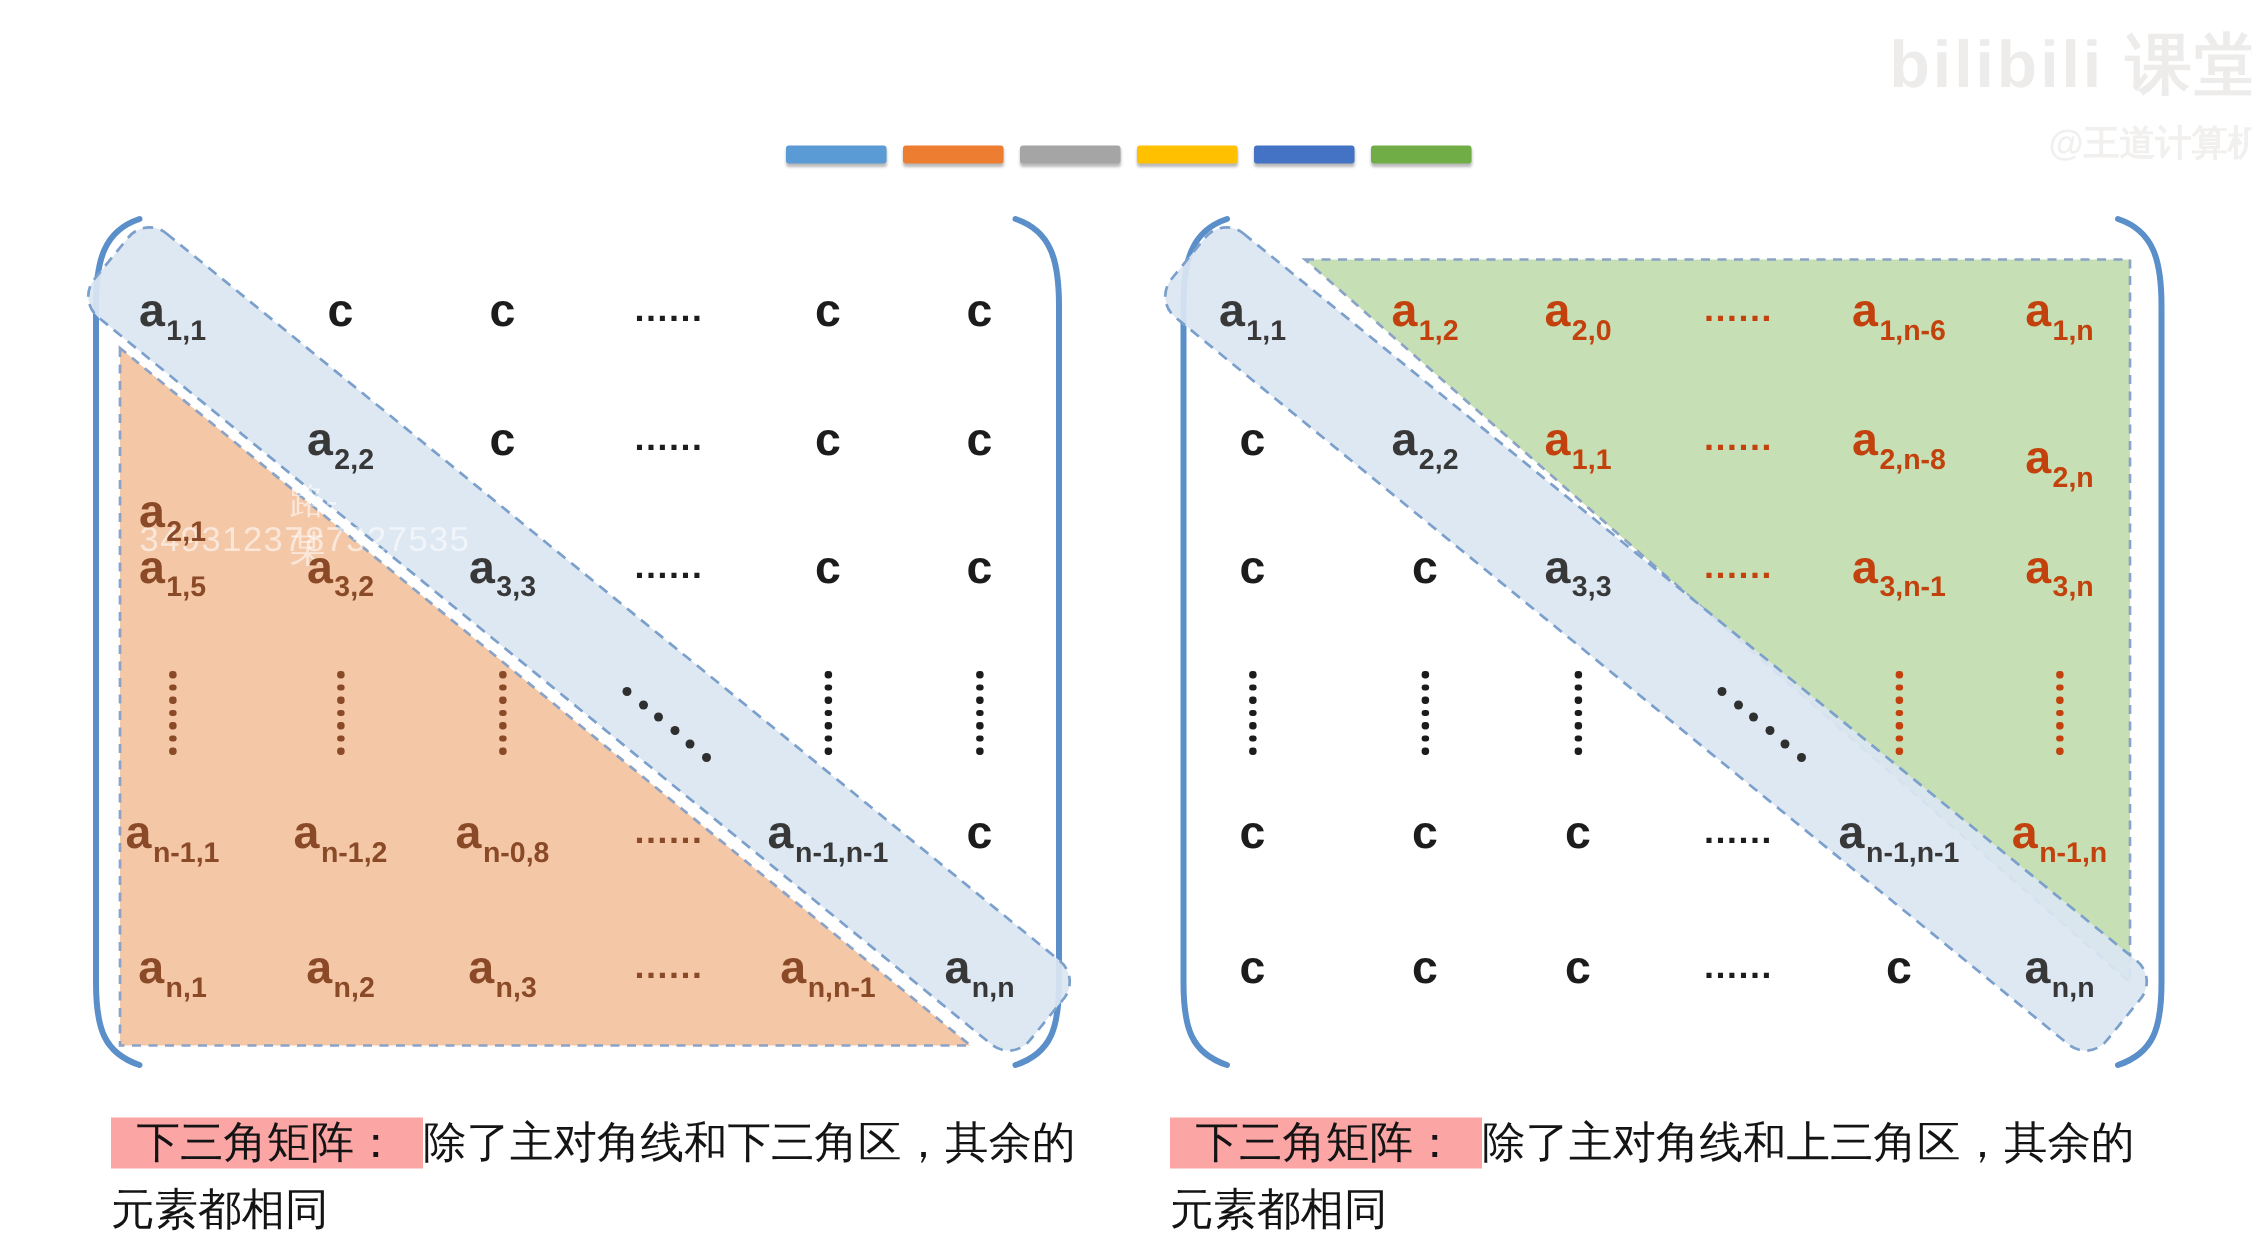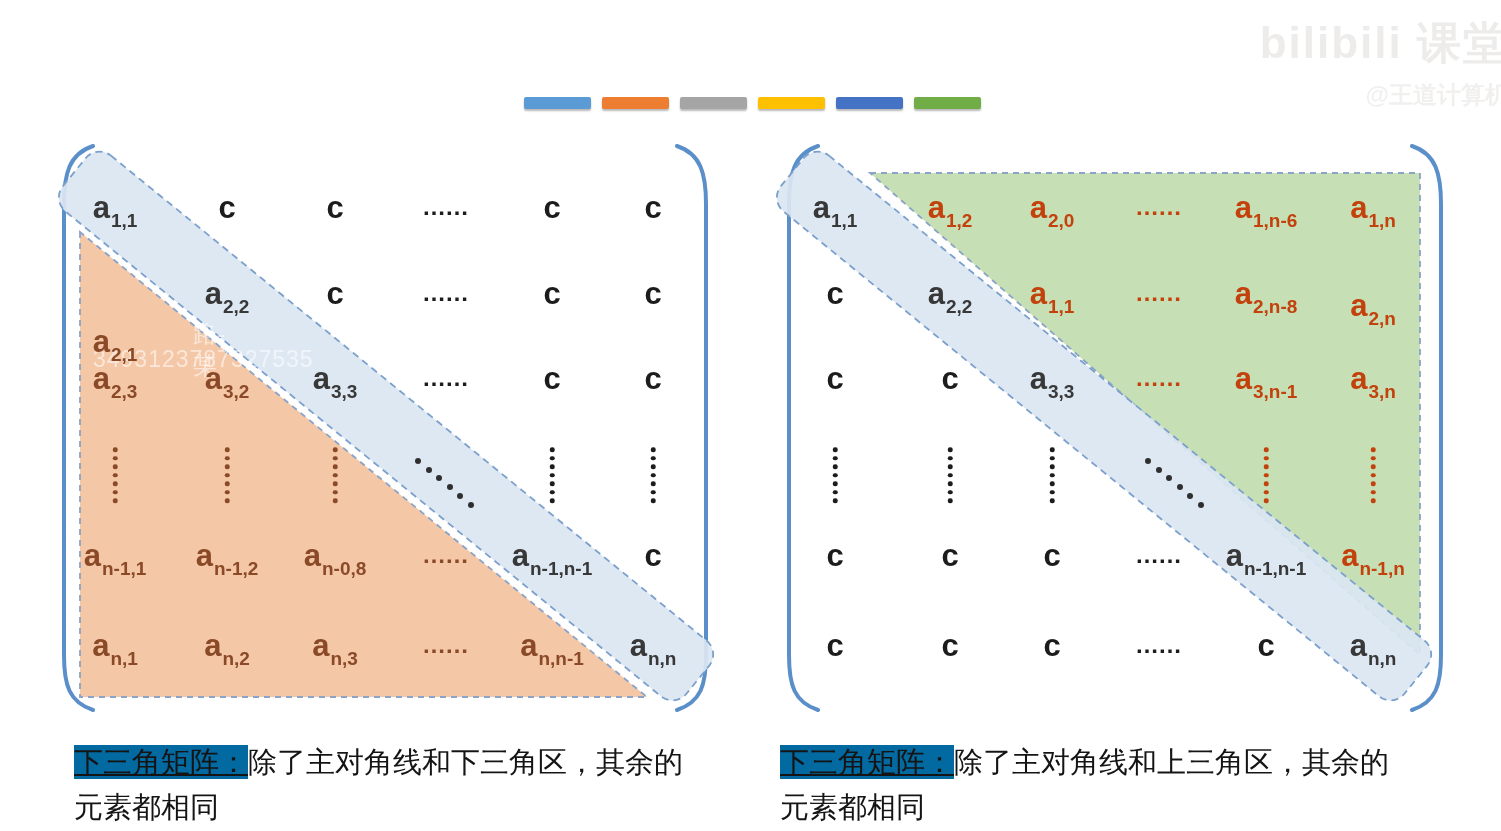--- a/index.html
+++ b/index.html
@@ -26,21 +26,21 @@
   .t-el .base{font-size:31px;}
   .t-el .sub{font-size:19px;position:relative;top:9px;margin-left:1px;}
   .t-hdots{font-size:24px;font-weight:700;letter-spacing:-1px;}
   .t-vdots{display:flex;flex-direction:column;gap:4px;align-items:center;}
   .t-vdots i{display:block;width:4.5px;height:4.5px;border-radius:50%;background:currentColor;}
   .t-ddots{transform:none;width:0;height:0;}
   .t-ddots i{position:absolute;width:6px;height:6px;border-radius:50%;background:#2f2f2f;}
   
   .caption{position:absolute;width:690px;font-family:"Liberation Serif",serif;
            font-size:29px;line-height:45px;color:#141414;}
-  .hl{background:#0369a1;padding:1px 0;text-decoration:underline;}
+  .hl{background:#fca5a5;padding:1px 17px;}
   
   .wm-corner{position:absolute;right:-8px;top:14px;text-align:right;pointer-events:none;
              color:rgba(185,180,174,0.25);font-weight:bold;}
   .wm-corner .l1{font-size:44px;letter-spacing:2px;}
   .wm-corner .l2{font-size:24px;margin-top:6px;color:rgba(185,180,174,0.20);}
   .wm-matrix{position:absolute;pointer-events:none;color:rgba(255,255,255,0.58);}
   .wm-matrix .l1{position:absolute;left:138px;top:178px;font-size:24px;}
   .wm-matrix .l2{position:absolute;left:38px;top:206px;font-size:23px;letter-spacing:1px;}
 </style>
 </head>
@@ -76,21 +76,21 @@
       <div class="cell z-plain t-c" style="left: 280px; top: 67px;">c</div>
       <div class="cell z-plain t-hdots" style="left: 390px; top: 67px;">……</div>
       <div class="cell z-plain t-c" style="left: 497px; top: 67px;">c</div>
       <div class="cell z-plain t-c" style="left: 598px; top: 67px;">c</div>
       <div class="cell z-lower t-el" style="left: 60px; top: 153px; margin-top: 48px;"><span class="base">a</span><span class="sub">2,1</span></div>
       <div class="cell z-diag t-el" style="left: 172px; top: 153px;"><span class="base">a</span><span class="sub">2,2</span></div>
       <div class="cell z-plain t-c" style="left: 280px; top: 153px;">c</div>
       <div class="cell z-plain t-hdots" style="left: 390px; top: 153px;">……</div>
       <div class="cell z-plain t-c" style="left: 497px; top: 153px;">c</div>
       <div class="cell z-plain t-c" style="left: 598px; top: 153px;">c</div>
-      <div class="cell z-lower t-el" style="left: 60px; top: 238px;"><span class="base">a</span><span class="sub">2,3</span></div>
+      <div class="cell z-lower t-el" style="left: 60px; top: 238px;"><span class="base">a</span><span class="sub">1,5</span></div>
       <div class="cell z-lower t-el" style="left: 172px; top: 238px;"><span class="base">a</span><span class="sub">3,2</span></div>
       <div class="cell z-diag t-el" style="left: 280px; top: 238px;"><span class="base">a</span><span class="sub">3,3</span></div>
       <div class="cell z-plain t-hdots" style="left: 390px; top: 238px;">……</div>
       <div class="cell z-plain t-c" style="left: 497px; top: 238px;">c</div>
       <div class="cell z-plain t-c" style="left: 598px; top: 238px;">c</div>
       <div class="cell z-lower t-vdots" style="left: 60px; top: 335px;">
         <i></i>
         <i></i>
         <i></i>
         <i></i>

